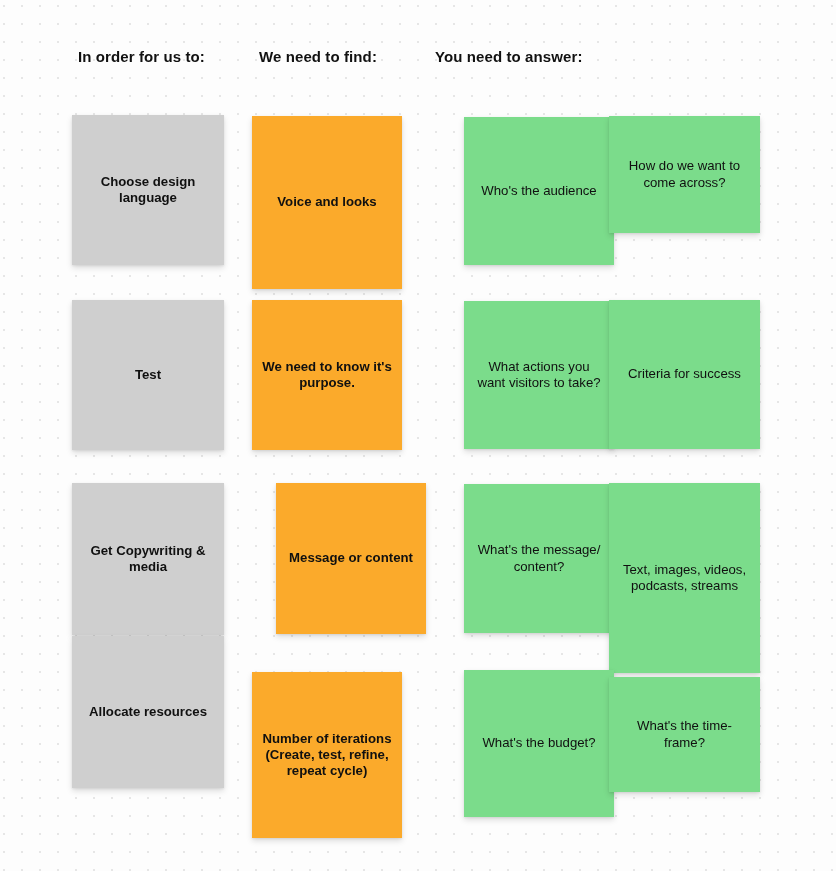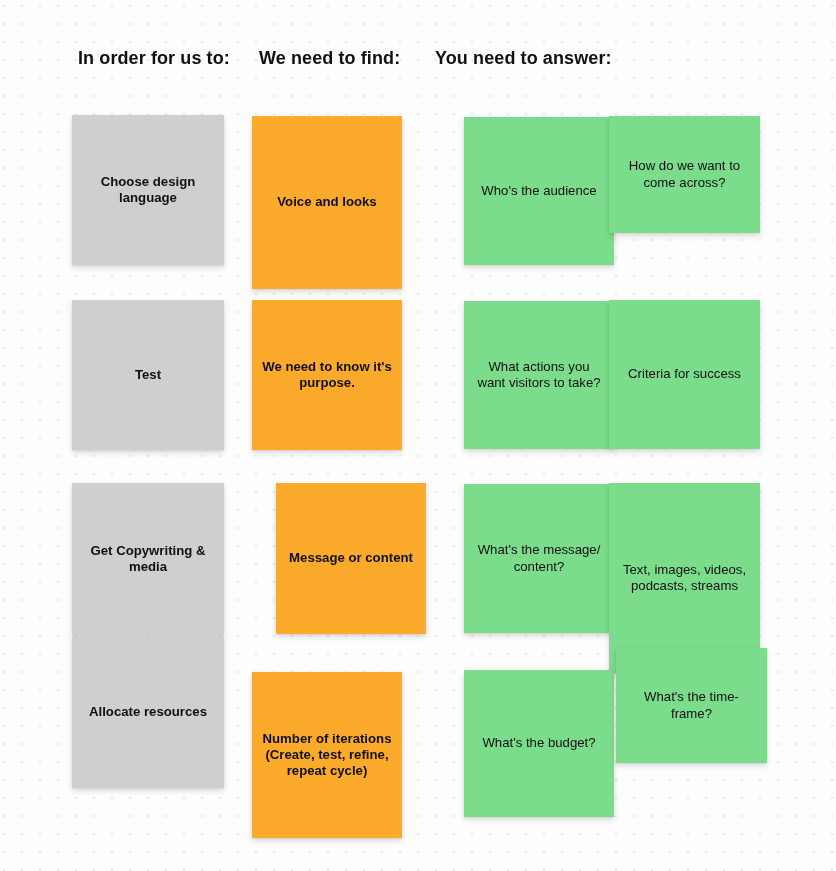--- a/index.html
+++ b/index.html
@@ -20,21 +20,21 @@
 
   .board {
     position: relative;
     width: 836px;
     height: 871px;
   }
 
   
   .col-header {
     position: absolute;
-    font-size: 18px;
+    font-size: 15px;
     font-weight: bold;
     color: #111111;
     white-space: nowrap;
     letter-spacing: 0.1px;
     line-height: 1;
   }
   .col-header.h0 { left: 78px;  top: 49px; }
   .col-header.h1 { left: 259px; top: 49px; }
   .col-header.h2 { left: 435px; top: 49px; }
 
@@ -78,21 +78,21 @@
   .r1.c3    { top: 300px; height: 149px; }
 
   .r2       { top: 483px; height: 152px; }
   .r2.c1    { top: 483px; height: 151px; margin-left: 24px; }
   .r2.c2    { top: 484px; height: 149px; }
   .r2.c3    { top: 483px; height: 190px; }
 
   .r3       { top: 636px; height: 152px; }
   .r3.c1    { top: 672px; height: 166px; }
   .r3.c2    { top: 670px; height: 147px; }
-  .r3.c3    { top: 648px; height: 115px; margin-left: 7px; }
+  .r3.c3    { top: 677px; height: 115px; }
 </style>
 </head>
 <body>
 
 <div class="board">
 
   <div class="col-header h0">In order for us to:</div>
   <div class="col-header h1">We need to find:</div>
   <div class="col-header h2">You need to answer:</div>
 

